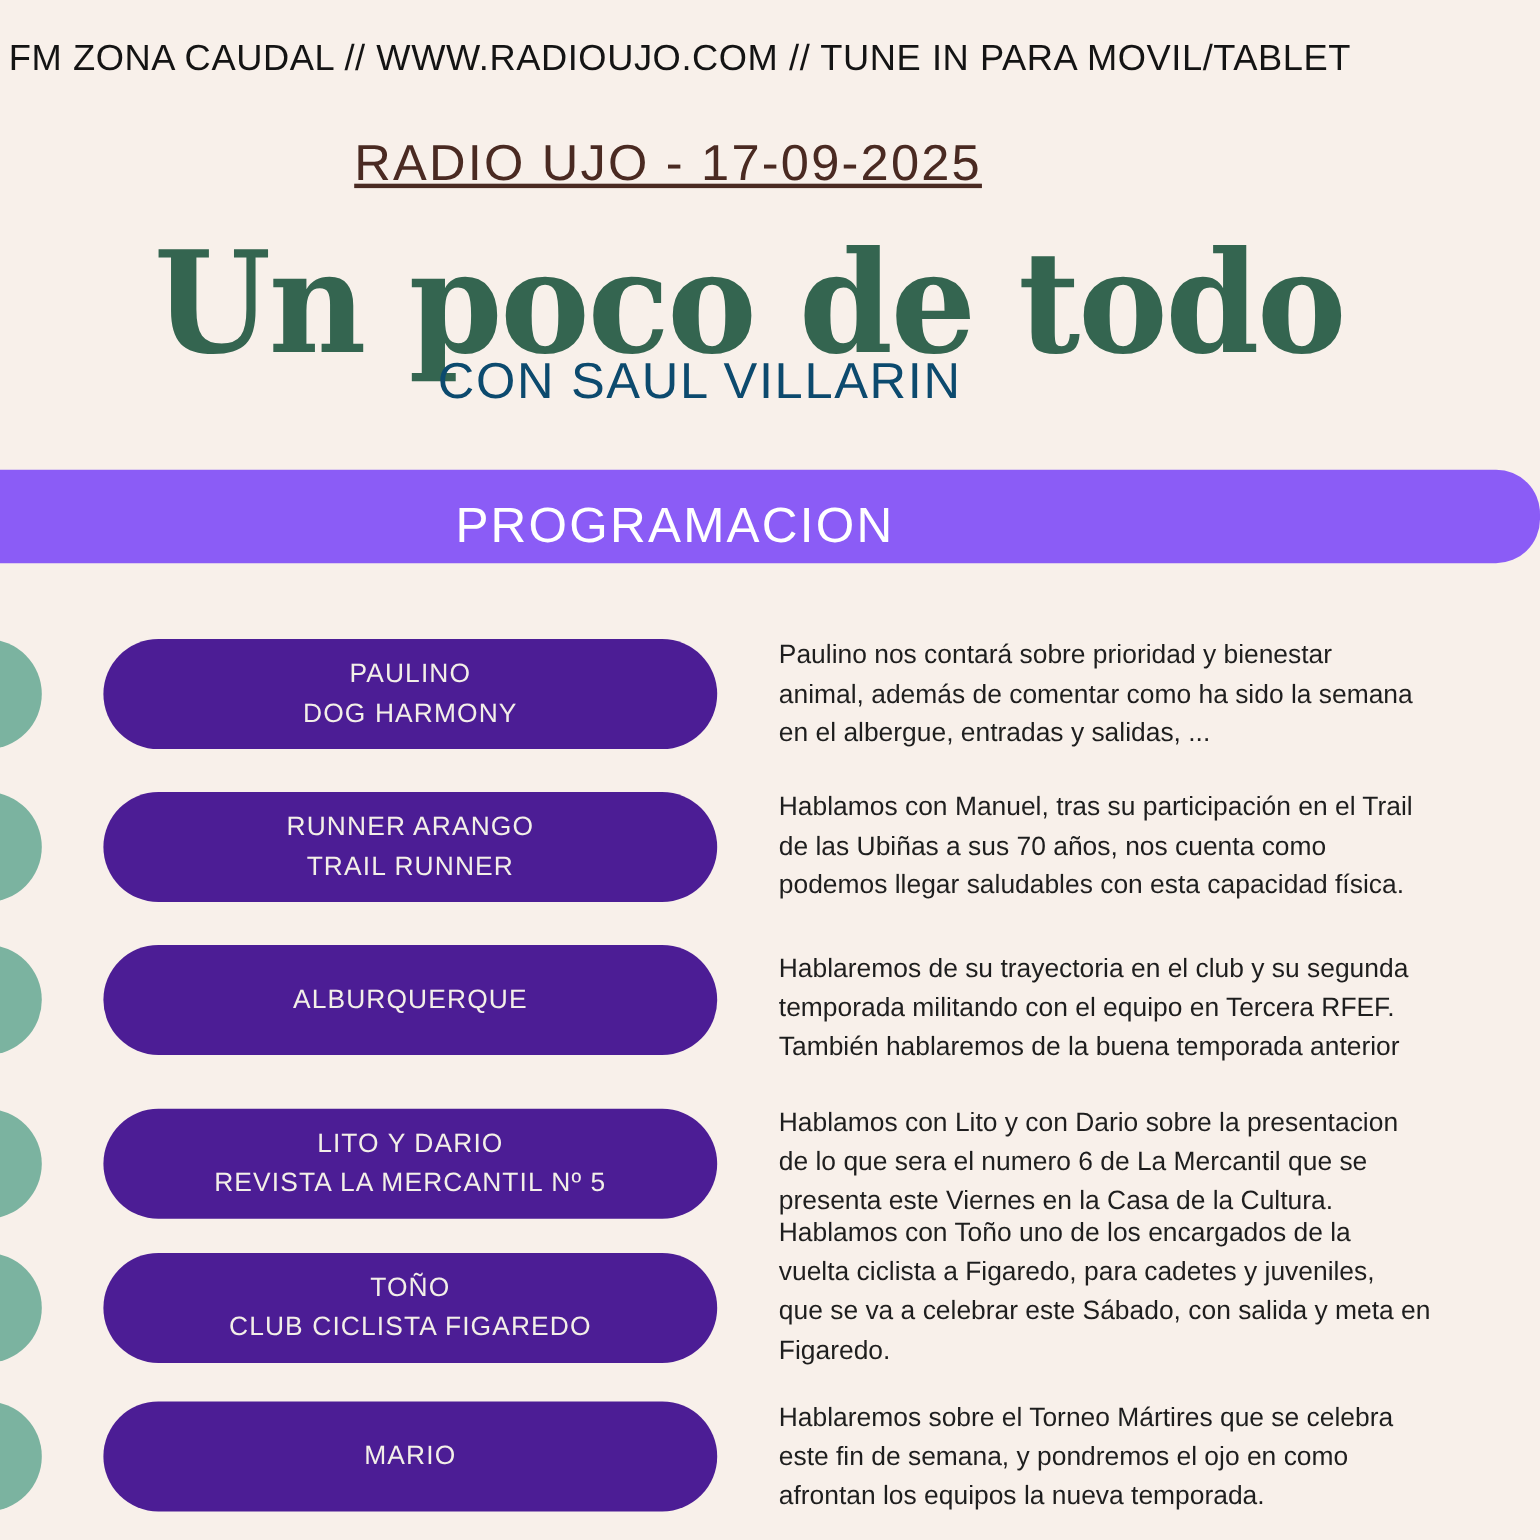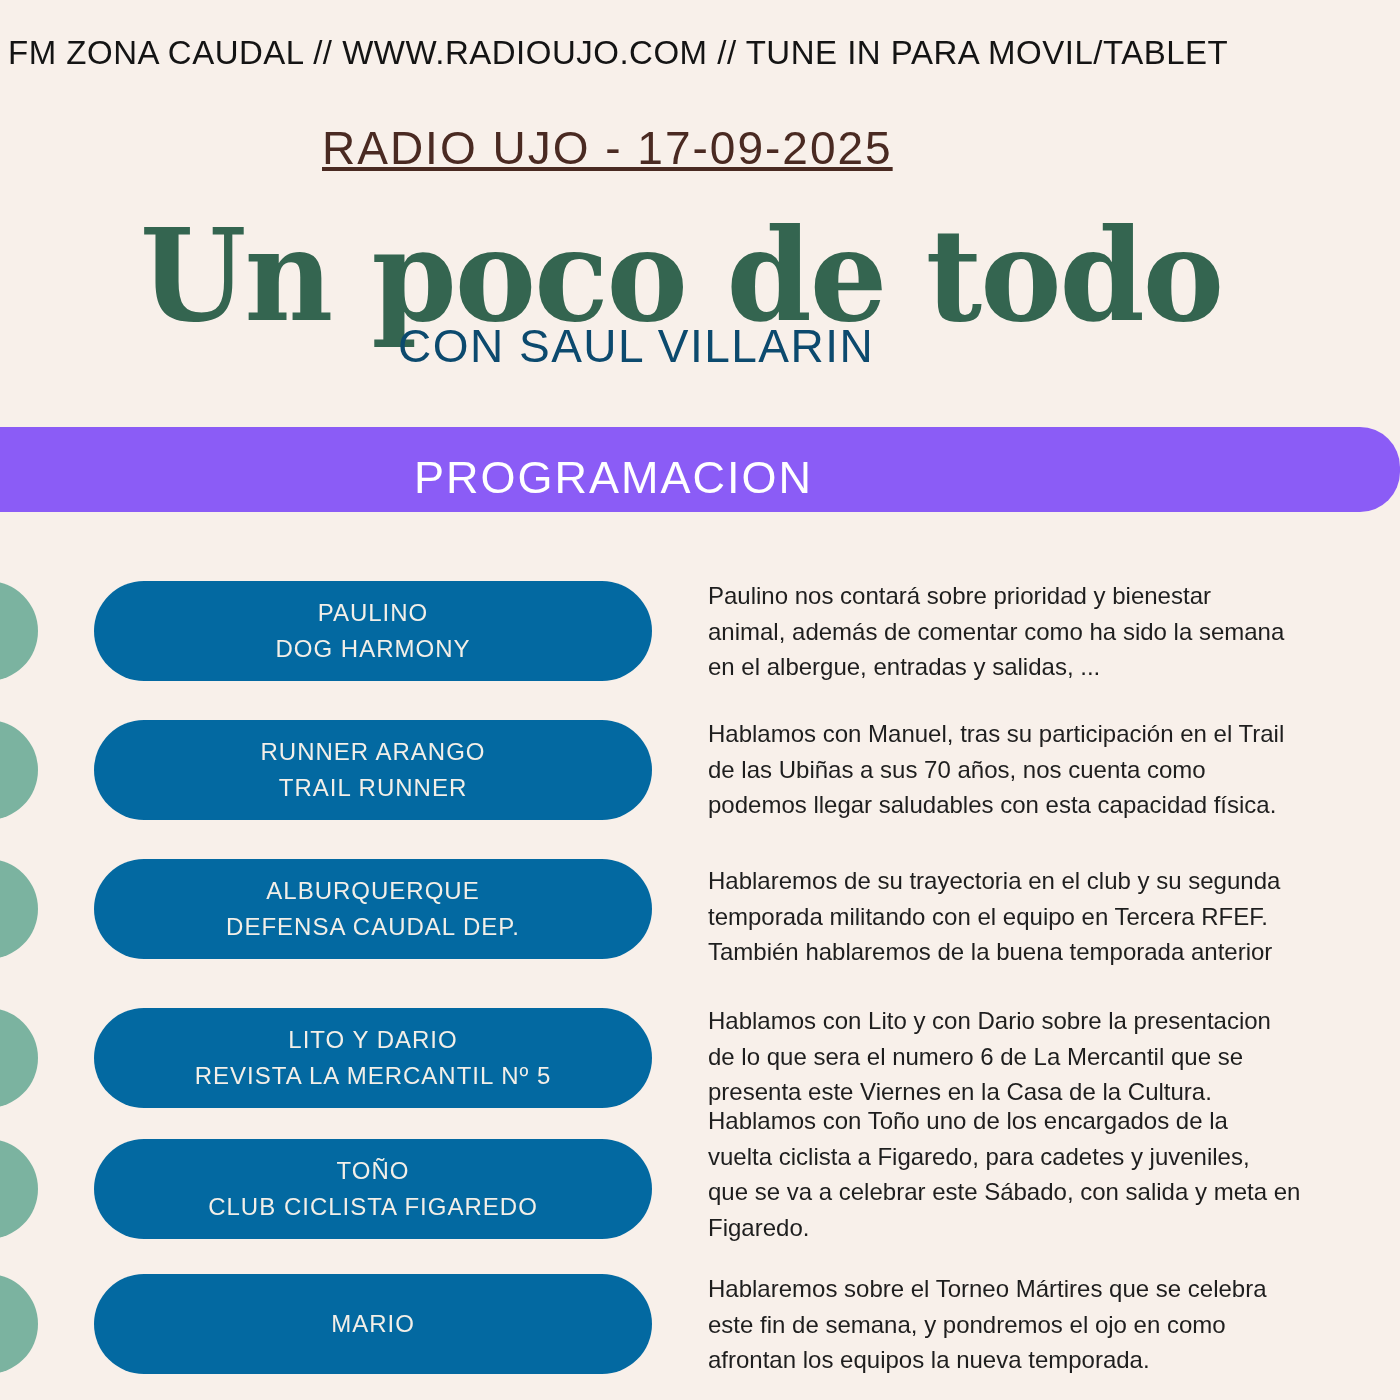--- a/index.html
+++ b/index.html
@@ -41,21 +41,21 @@
     font-size: 45px; color: #ffffff; letter-spacing: 2px;
     white-space: nowrap;
   }
   .row { position: absolute; left: 0; width: 1400px; }
   .bullet {
     position: absolute; left: -62px; top: 0; width: 100px; height: 100px;
     border-radius: 50%; background: #7bb3a0;
   }
   .pill {
     position: absolute; left: 94px; top: 0; width: 558px; height: 100px;
-    border-radius: 50px; background: #0369a1;
+    border-radius: 50px; background: #4c1d95;
     display: flex; flex-direction: column; justify-content: center;
     color: #f3efe8; font-size: 24px; letter-spacing: 1px; line-height: 36px;
     text-align: center;
   }
   .pill span { display: block; white-space: nowrap; }
   .desc {
     position: absolute; left: 708px; width: 720px;
     font-size: 24px; color: #1e1e1e; line-height: 35.5px;
     white-space: nowrap;
   }
@@ -96,21 +96,20 @@
 <div class="desc" style="top:716px;">
   <span>Hablamos con Manuel, tras su participación en el Trail</span>
   <span>de las Ubiñas a sus 70 años, nos cuenta como</span>
   <span>podemos llegar saludables con esta capacidad física.</span>
 </div>
 
 <div class="row" style="top:859px;">
   <div class="bullet"></div>
   <div class="pill">
     <span>ALBURQUERQUE</span>
-    <span>DEFENSA CAUDAL DEP.</span>
   </div>
 </div>
 <div class="desc" style="top:863px;">
   <span>Hablaremos de su trayectoria en el club y su segunda</span>
   <span>temporada militando con el equipo en Tercera RFEF.</span>
   <span>También hablaremos de la buena temporada anterior</span>
 </div>
 
 <div class="row" style="top:1008px;">
   <div class="bullet"></div>

